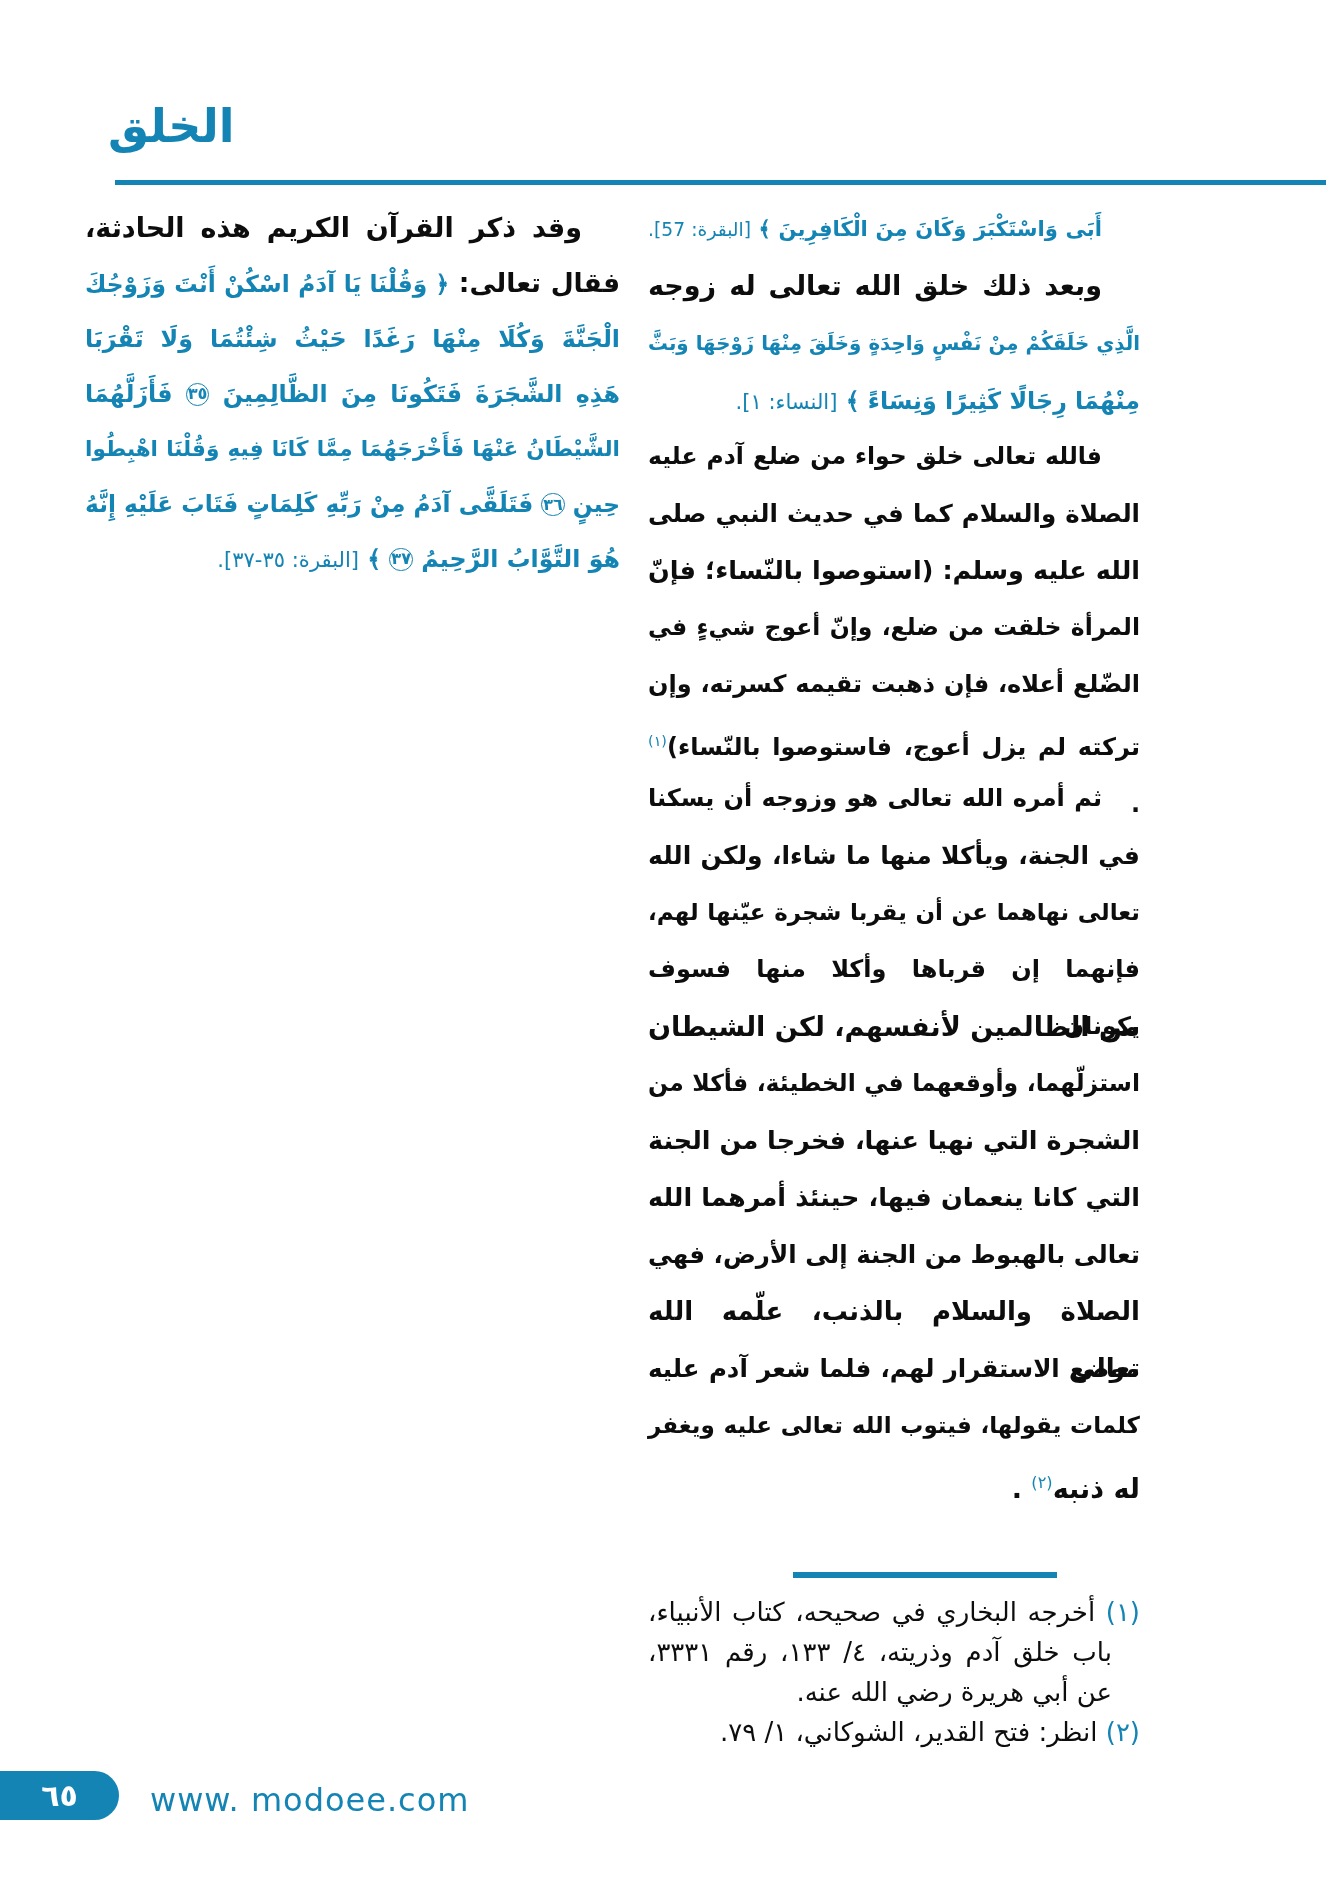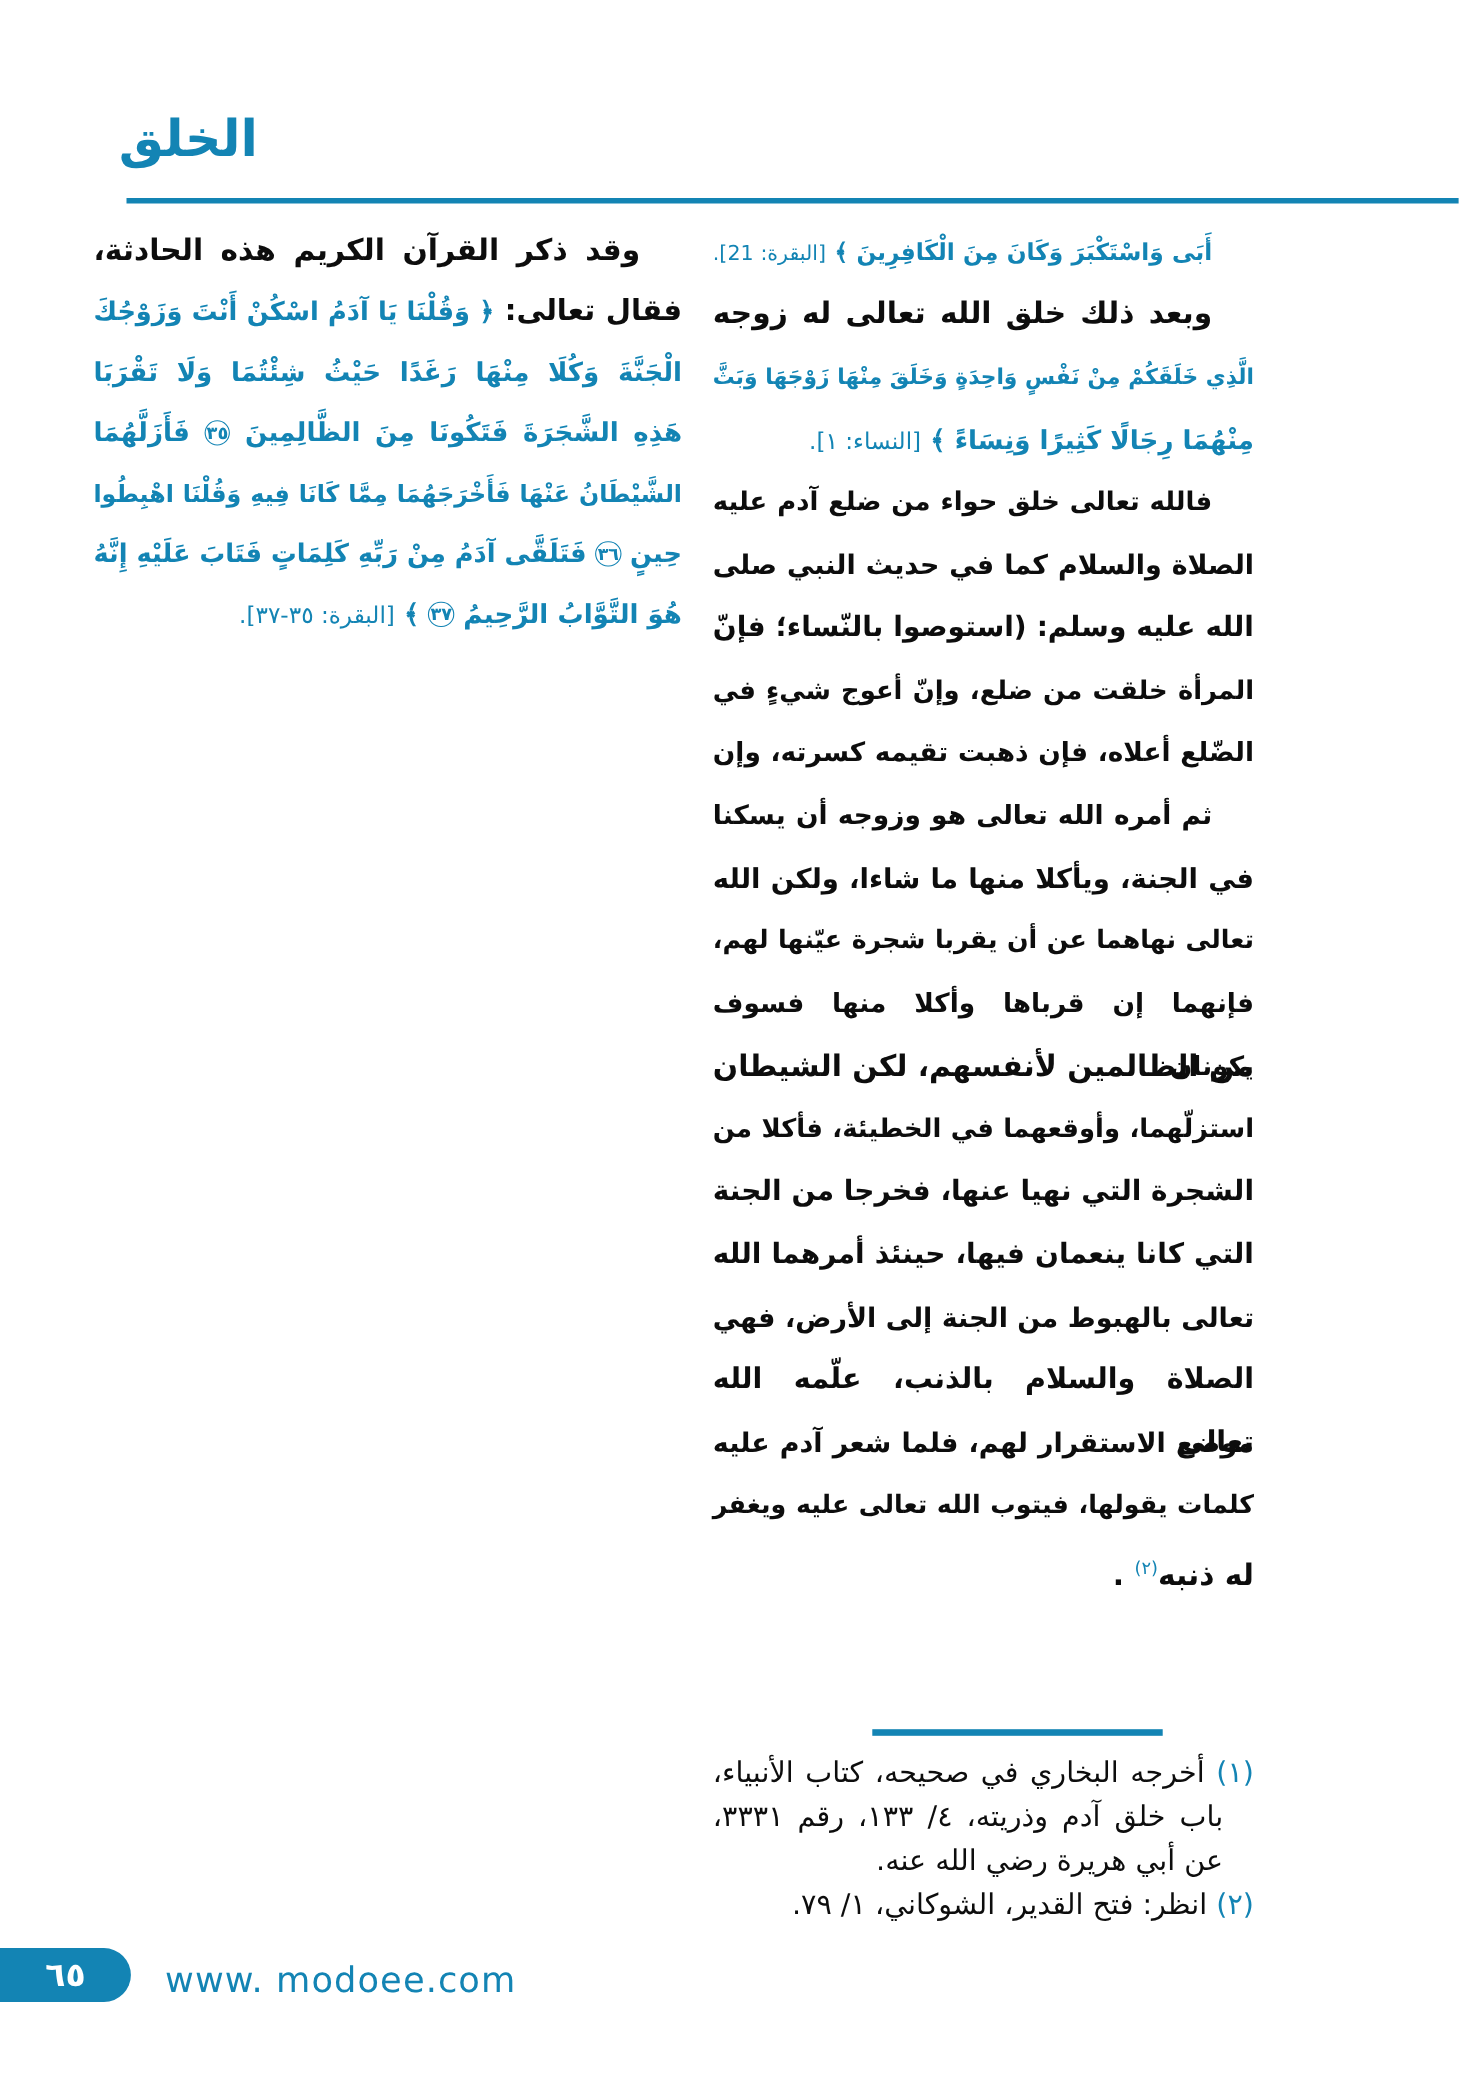--- a/index.html
+++ b/index.html
@@ -72,29 +72,30 @@
     direction:ltr; letter-spacing:1px;
   }
 </style>
 </head>
 <body>
 
 <div class="page-title">الخلق</div>
 <div class="header-rule"></div>
 
 <div class="col" id="col-right">
-    <div class="ln indent" style="font-size: 24px; white-space: normal;"><span class="seg-quran">أَبَى وَاسْتَكْبَرَ وَكَانَ مِنَ الْكَافِرِينَ ﴾ </span><span class="seg-ref">[البقرة: 21].</span></div>
+    <div class="ln indent" style="font-size: 24px; white-space: normal;"><span class="seg-quran">أَبَى وَاسْتَكْبَرَ وَكَانَ مِنَ الْكَافِرِينَ ﴾ </span><span class="seg-ref">[البقرة: 57].</span></div>
     <div class="ln indent" style="white-space: normal;"><span class="seg-body">وبعد ذلك خلق الله تعالى له زوجه</span></div>
     <div class="ln" style="font-size: 22.5px; white-space: normal;"><span class="seg-quran">الَّذِي خَلَقَكُمْ مِنْ نَفْسٍ وَاحِدَةٍ وَخَلَقَ مِنْهَا زَوْجَهَا وَبَثَّ</span></div>
     <div class="ln end" style="white-space: normal;"><span class="seg-quran">مِنْهُمَا رِجَالًا كَثِيرًا وَنِسَاءً ﴾ </span><span class="seg-ref">[النساء: ١].</span></div>
     <div class="ln indent" style="font-size: 23.5px; white-space: normal;"><span class="seg-body">فالله تعالى خلق حواء من ضلع آدم عليه</span></div>
     <div class="ln" style="font-size: 24.5px; white-space: normal;"><span class="seg-body">الصلاة والسلام كما في حديث النبي صلى</span></div>
     <div class="ln" style="font-size: 25.5px; white-space: normal;"><span class="seg-body">الله عليه وسلم: (استوصوا بالنّساء؛ فإنّ</span></div>
     <div class="ln" style="font-size: 23.5px; white-space: normal;"><span class="seg-body">المرأة خلقت من ضلع، وإنّ أعوج شيءٍ في</span></div>
     <div class="ln" style="font-size: 24px; white-space: normal;"><span class="seg-body">الضّلع أعلاه، فإن ذهبت تقيمه كسرته، وإن</span></div>
+    <div class="ln end" style="font-size: 24px; white-space: normal;"><span class="seg-body">تركته لم يزل أعوج، فاستوصوا بالنّساء)</span><span class="seg-fnref">(١)</span><span class="seg-body"> .</span></div>
     <div class="ln indent" style="font-size: 24px; white-space: normal;"><span class="seg-body">ثم أمره الله تعالى هو وزوجه أن يسكنا</span></div>
     <div class="ln" style="font-size: 25px; white-space: normal;"><span class="seg-body">في الجنة، ويأكلا منها ما شاءا، ولكن الله</span></div>
     <div class="ln" style="font-size: 23px; white-space: normal;"><span class="seg-body">تعالى نهاهما عن أن يقربا شجرة عيّنها لهم،</span></div>
     <div class="ln" style="font-size: 24px; white-space: normal;"><span class="seg-body">فإنهما إن قرباها وأكلا منها فسوف يكونان</span></div>
     <div class="ln" style="white-space: normal;"><span class="seg-body">من الظالمين لأنفسهم، لكن الشيطان</span></div>
     <div class="ln" style="font-size: 23.5px; white-space: normal;"><span class="seg-body">استزلّهما، وأوقعهما في الخطيئة، فأكلا من</span></div>
     <div class="ln" style="font-size: 25.5px; white-space: normal;"><span class="seg-body">الشجرة التي نهيا عنها، فخرجا من الجنة</span></div>
     <div class="ln" style="font-size: 25.5px; white-space: normal;"><span class="seg-body">التي كانا ينعمان فيها، حينئذ أمرهما الله</span></div>
     <div class="ln" style="font-size: 24.5px; white-space: normal;"><span class="seg-body">تعالى بالهبوط من الجنة إلى الأرض، فهي</span></div>
     <div class="ln" style="font-size: 26px; white-space: normal;"><span class="seg-body">الصلاة والسلام بالذنب، علّمه الله تعالى</span></div>

